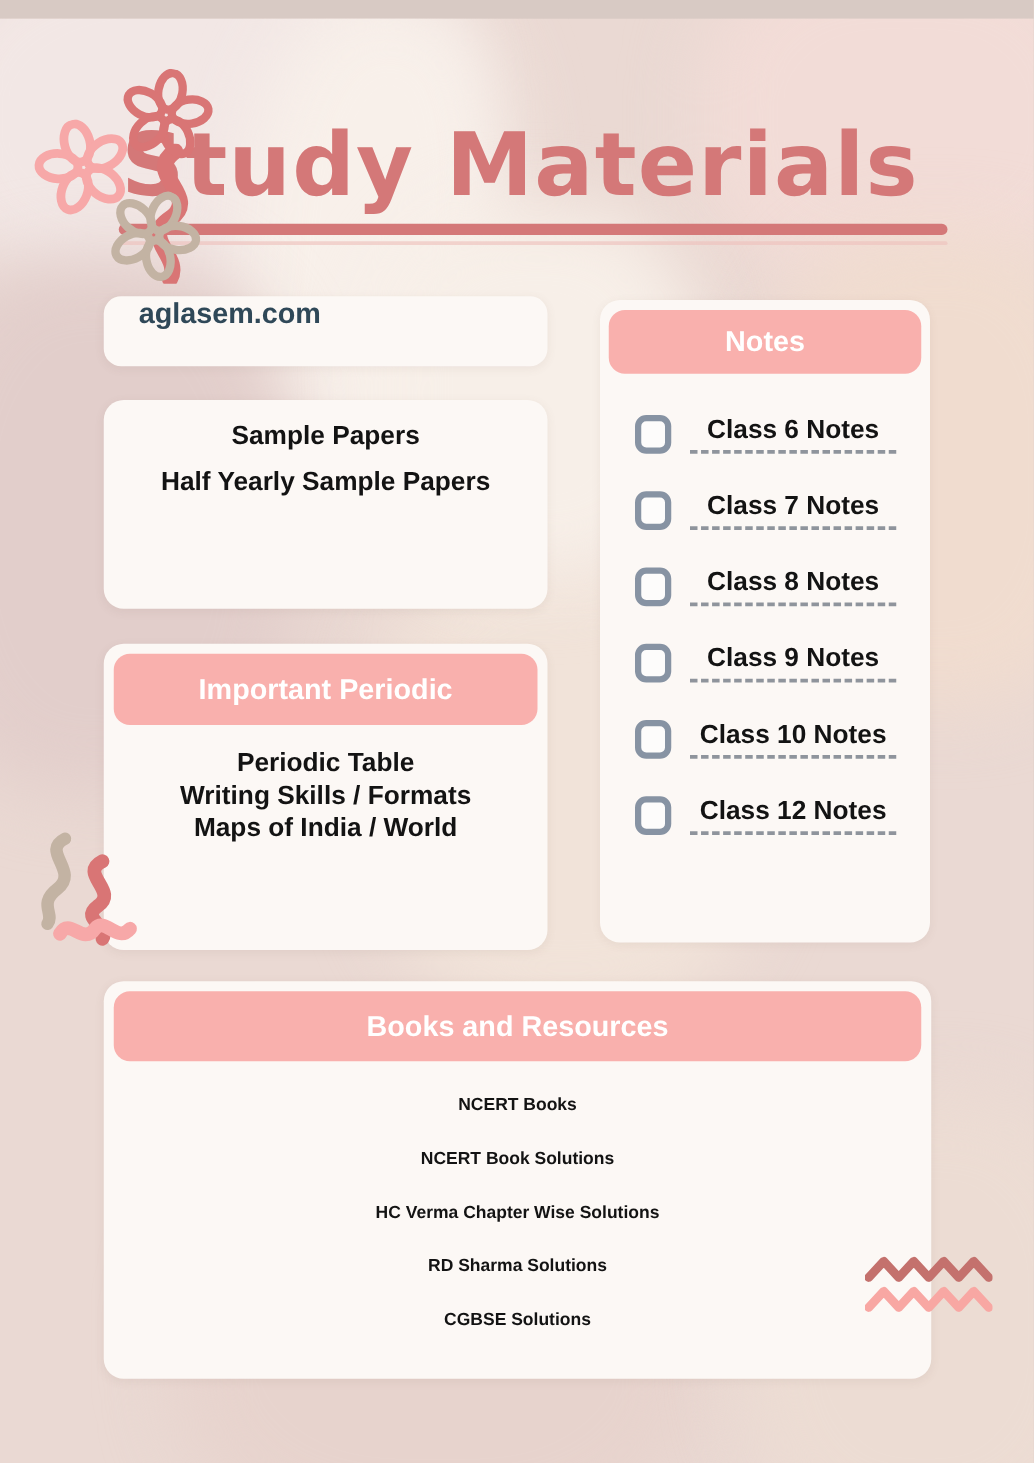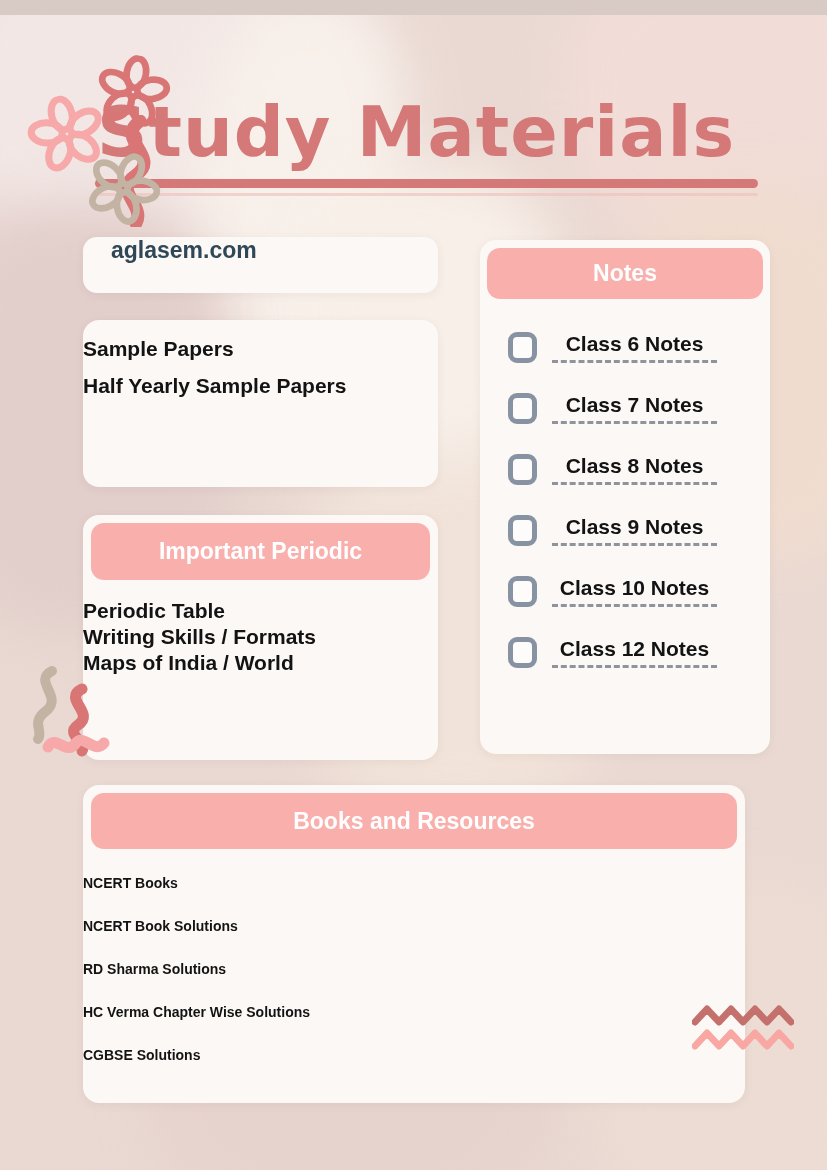--- a/index.html
+++ b/index.html
@@ -56,25 +56,25 @@
     font-size:23px;font-weight:bold;text-align:center;
     display:flex;align-items:center;justify-content:center;
   }
   .site-card{left:83px;top:222px;width:355px;height:56px;border-radius:14px;display:flex;align-items:flex-start;}
   .site-link{margin-left:28px;font-size:23px;font-weight:bold;color:#2f4858;text-decoration:none;}
 
   .model-card{left:83px;top:305px;width:355px;height:167px;}
   .model-card .pill{height:57px;}
   .resources-card{left:83px;top:500px;width:355px;height:245px;}
   .resources-card .pill{height:57px;}
-  .items{display:flex;flex-direction:column;color:#131313;font-weight:bold;}
+  .items{display:flex;flex-direction:column;align-items:center;color:#131313;font-weight:bold;}
   .model-items{padding-top:16px;gap:11px;font-size:21px;line-height:26px;}
   .resources-items{padding-top:18px;font-size:21px;line-height:26px;}
 
-  .notes-card{left:480px;top:225px;width:290px;height:514px;}
+  .notes-card{left:480px;top:225px;width:264px;height:514px;}
   .notes-card .pill{height:51px;margin:8px 7px 0 7px;}
   .notes-list{padding:18px 16px 0 28px;display:flex;flex-direction:column;}
   .note-row{height:61px;display:flex;align-items:center;}
   .checkbox{
     width:19px;height:21px;flex:0 0 auto;
     border:5px solid #8793a3;border-radius:9px;background:#fdfcfb;
   }
   .note-label-wrap{margin-left:15px;display:flex;flex-direction:column;width:165px;}
   .note-label{
     font-size:21px;font-weight:bold;color:#131313;
@@ -210,22 +210,22 @@
         </span>
       </div>
     </div>
   </div>
 
   <div class="card books-card">
     <div class="pill">Books and Resources</div>
     <div class="items books-items">
       <div>NCERT Books</div>
       <div>NCERT Book Solutions</div>
+      <div>HC Verma Chapter Wise Solutions</div>
       <div>RD Sharma Solutions</div>
-      <div>HC Verma Chapter Wise Solutions</div>
       <div>CGBSE Solutions</div>
     </div>
   </div>
 
   <svg class="deco squiggles" viewBox="0 0 92 100">
     <path d="M30 8 C10 18 42 34 24 48 C8 60 22 68 16 76" fill="none" stroke="#c3b3a3" stroke-width="10" stroke-linecap="round"></path>
     <path d="M60 26 C40 36 74 50 56 62 C42 72 66 78 60 88" fill="none" stroke="#d97575" stroke-width="11" stroke-linecap="round"></path>
     <path d="M26 84 C34 70 44 94 54 80 C62 70 72 92 82 80" fill="none" stroke="#f7a8a8" stroke-width="11" stroke-linecap="round"></path>
   </svg>
 

